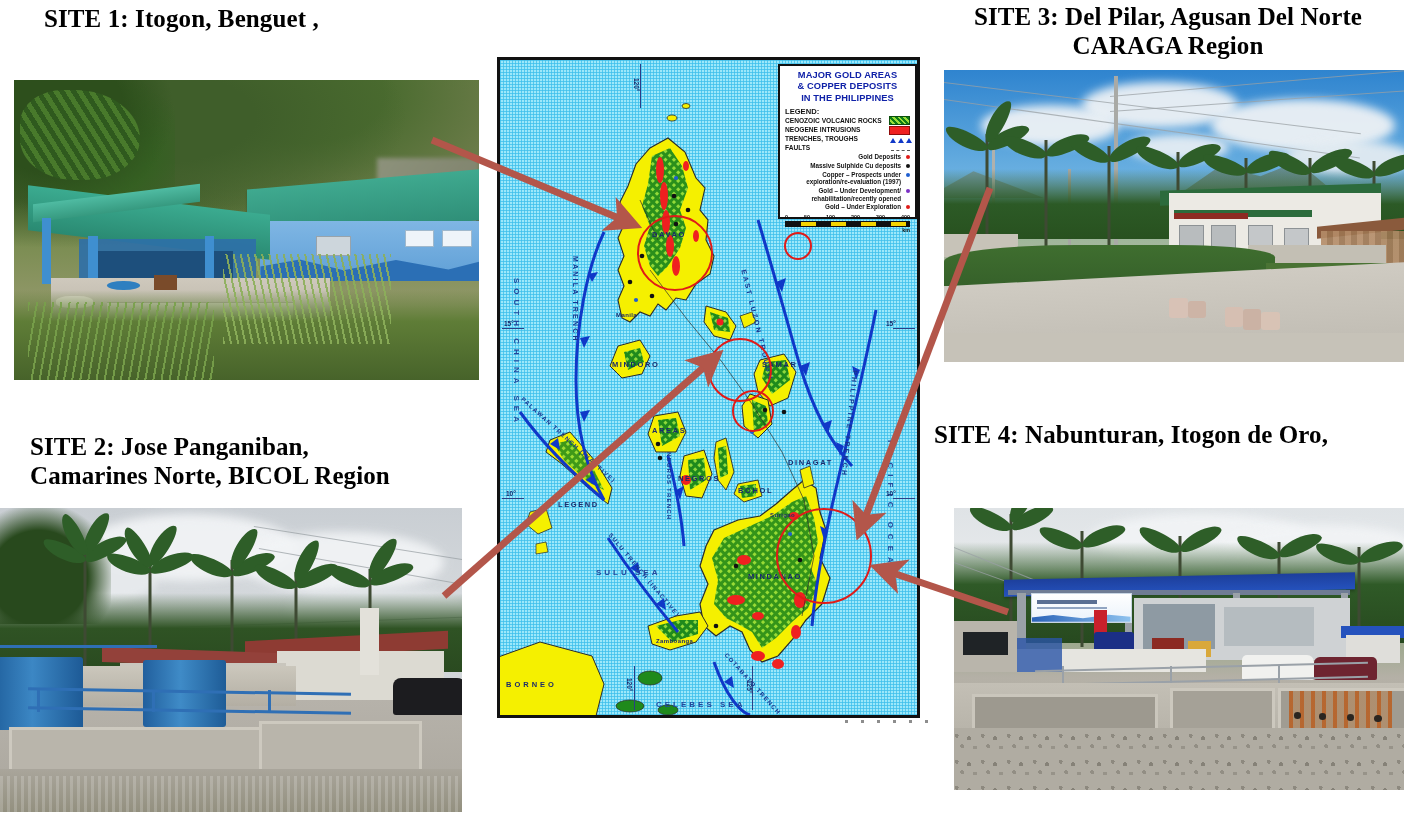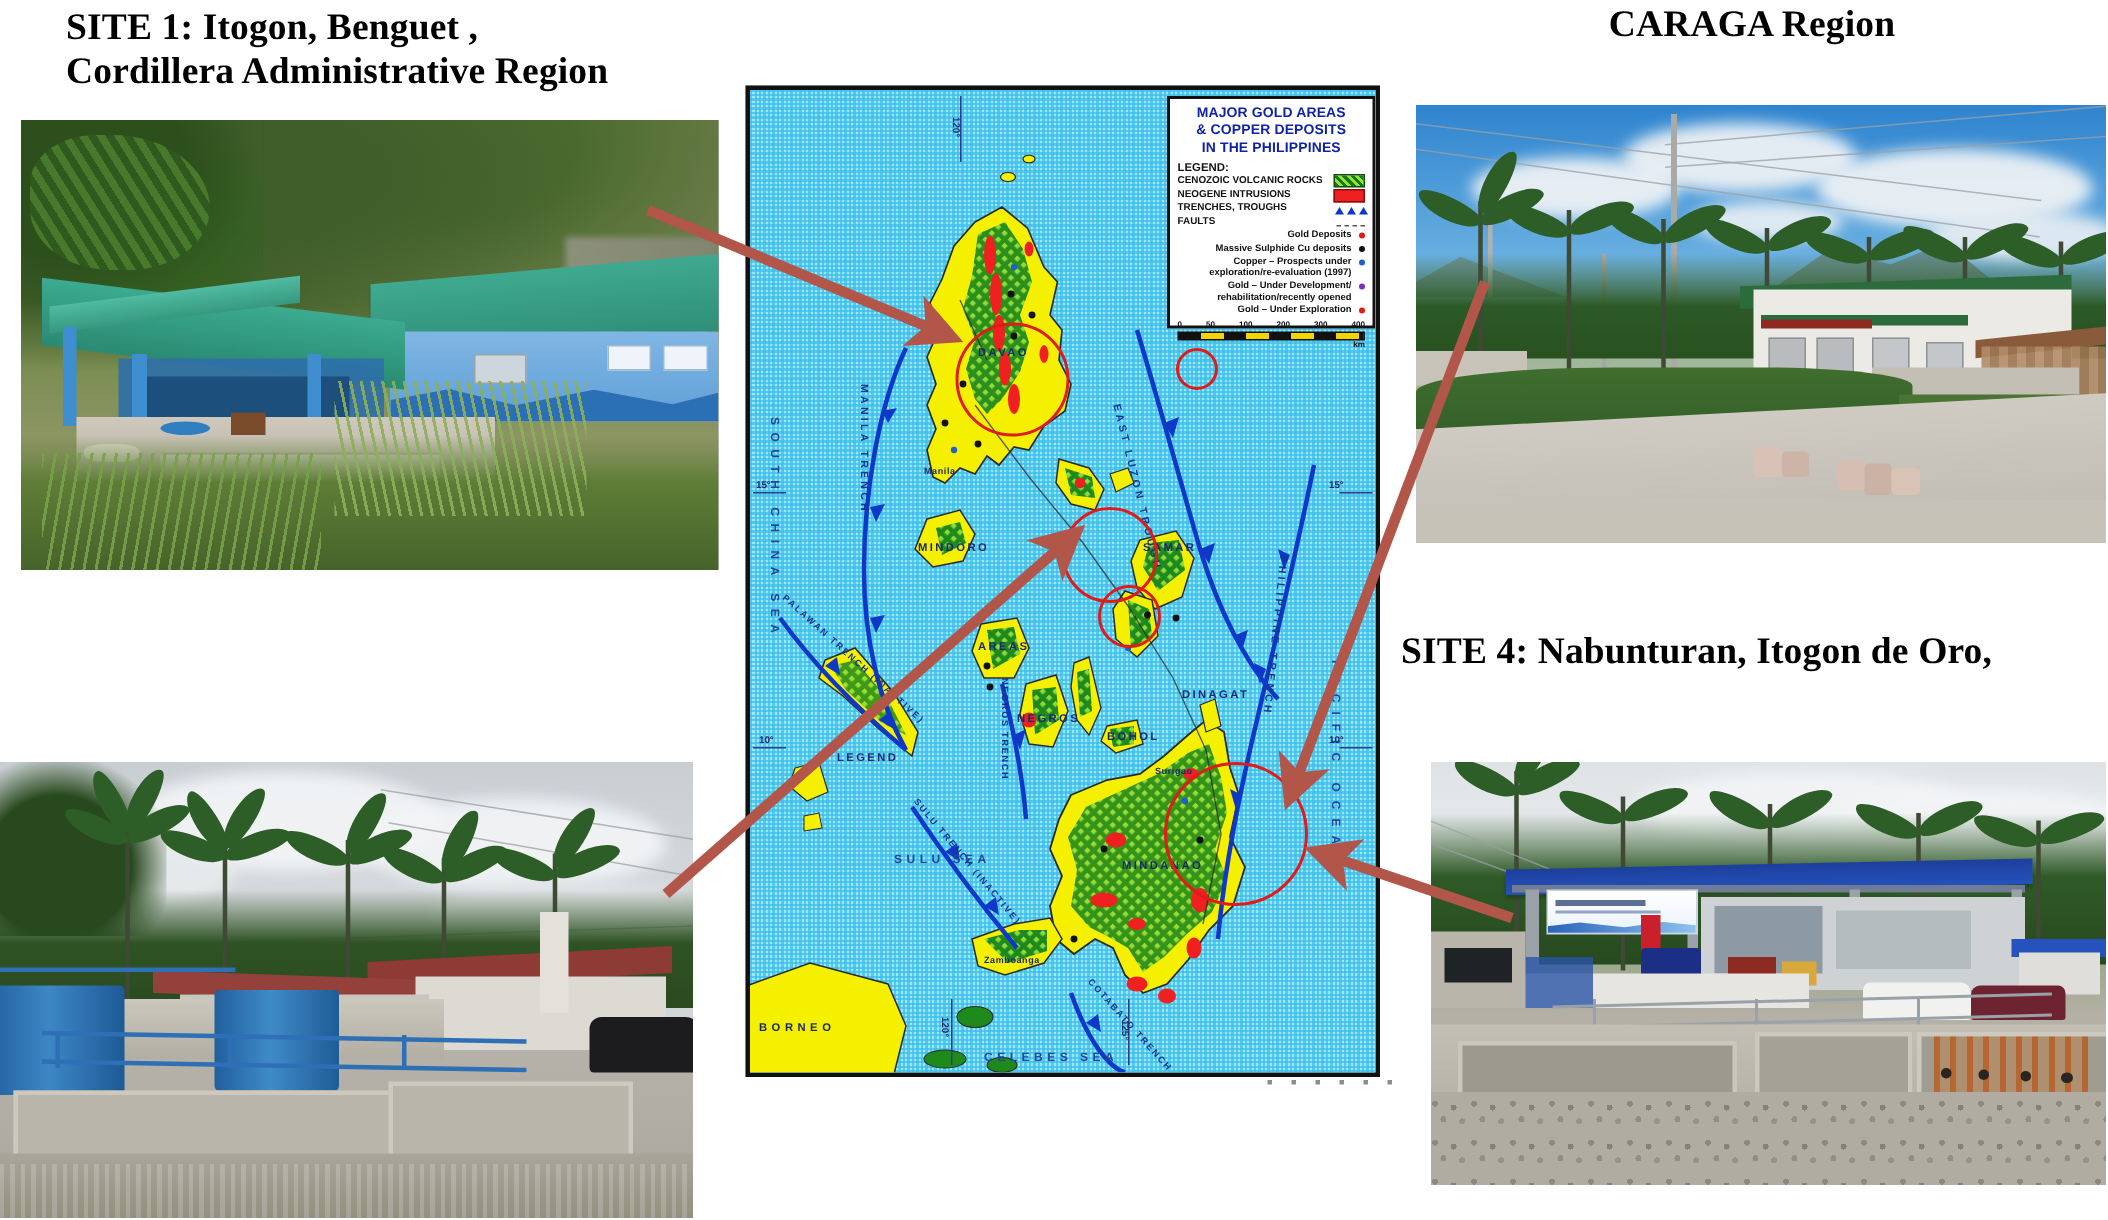--- a/index.html
+++ b/index.html
@@ -84,23 +84,27 @@
   .dotmarks{position:absolute;display:flex;gap:13px;}
   .dotmarks i{width:3px;height:3px;background:#8d8d8d;display:block;}
 </style>
 </head>
 <body>
 
 <div class="stage">
 
   <div class="caption" id="cap1">
     <div>SITE 1:  Itogon, Benguet ,</div>
-    <div>Cordillera Administrative Region</div>
+  </div>
+  <div class="caption" id="cap2">
+    <div>SITE 2: Jose Panganiban,</div>
+    <div>Camarines Norte, BICOL Region</div>
   </div>
   <div class="caption" id="cap3">
+    <div>SITE 3: Del Pilar, Agusan Del Norte</div>
     <div>CARAGA Region</div>
   </div>
   <div class="caption" id="cap4">
     <div>SITE 4: Nabunturan, Itogon de Oro,</div>
   </div>
 
   <div class="photo" id="photo1">
 
     <div class="ph-layer" style="background:
         linear-gradient(180deg,#63803f 0%,#5d7a3b 30%,#7b8d52 55%,#92986a 75%,#8d9a63 100%);"></div>

